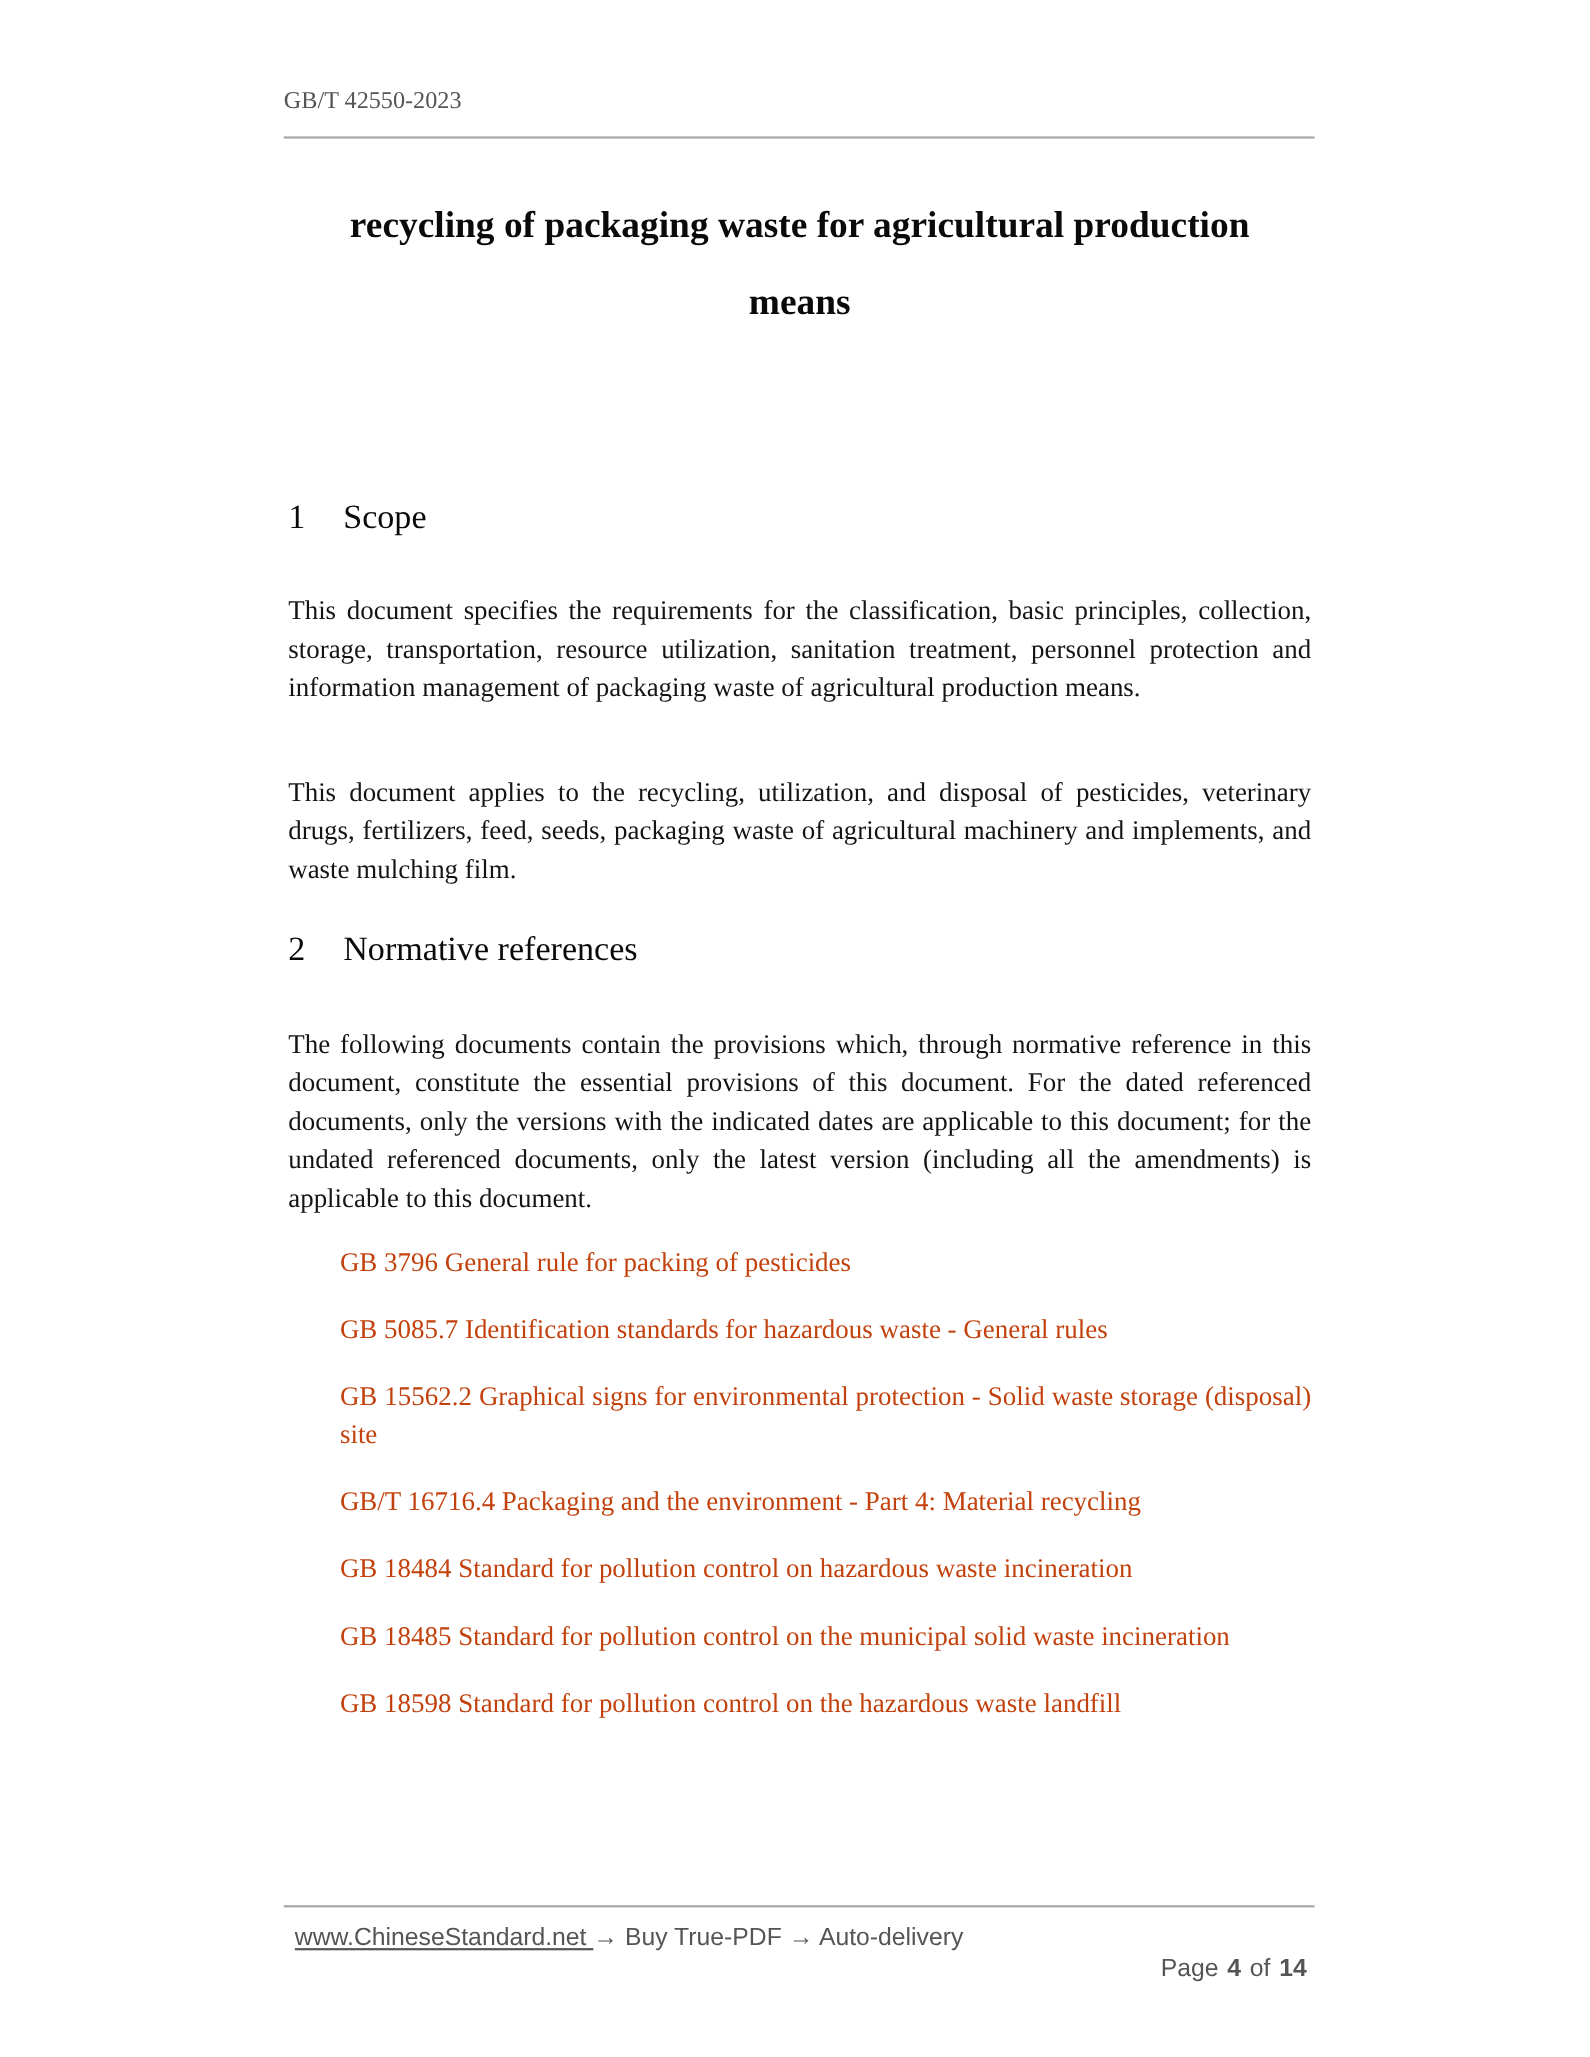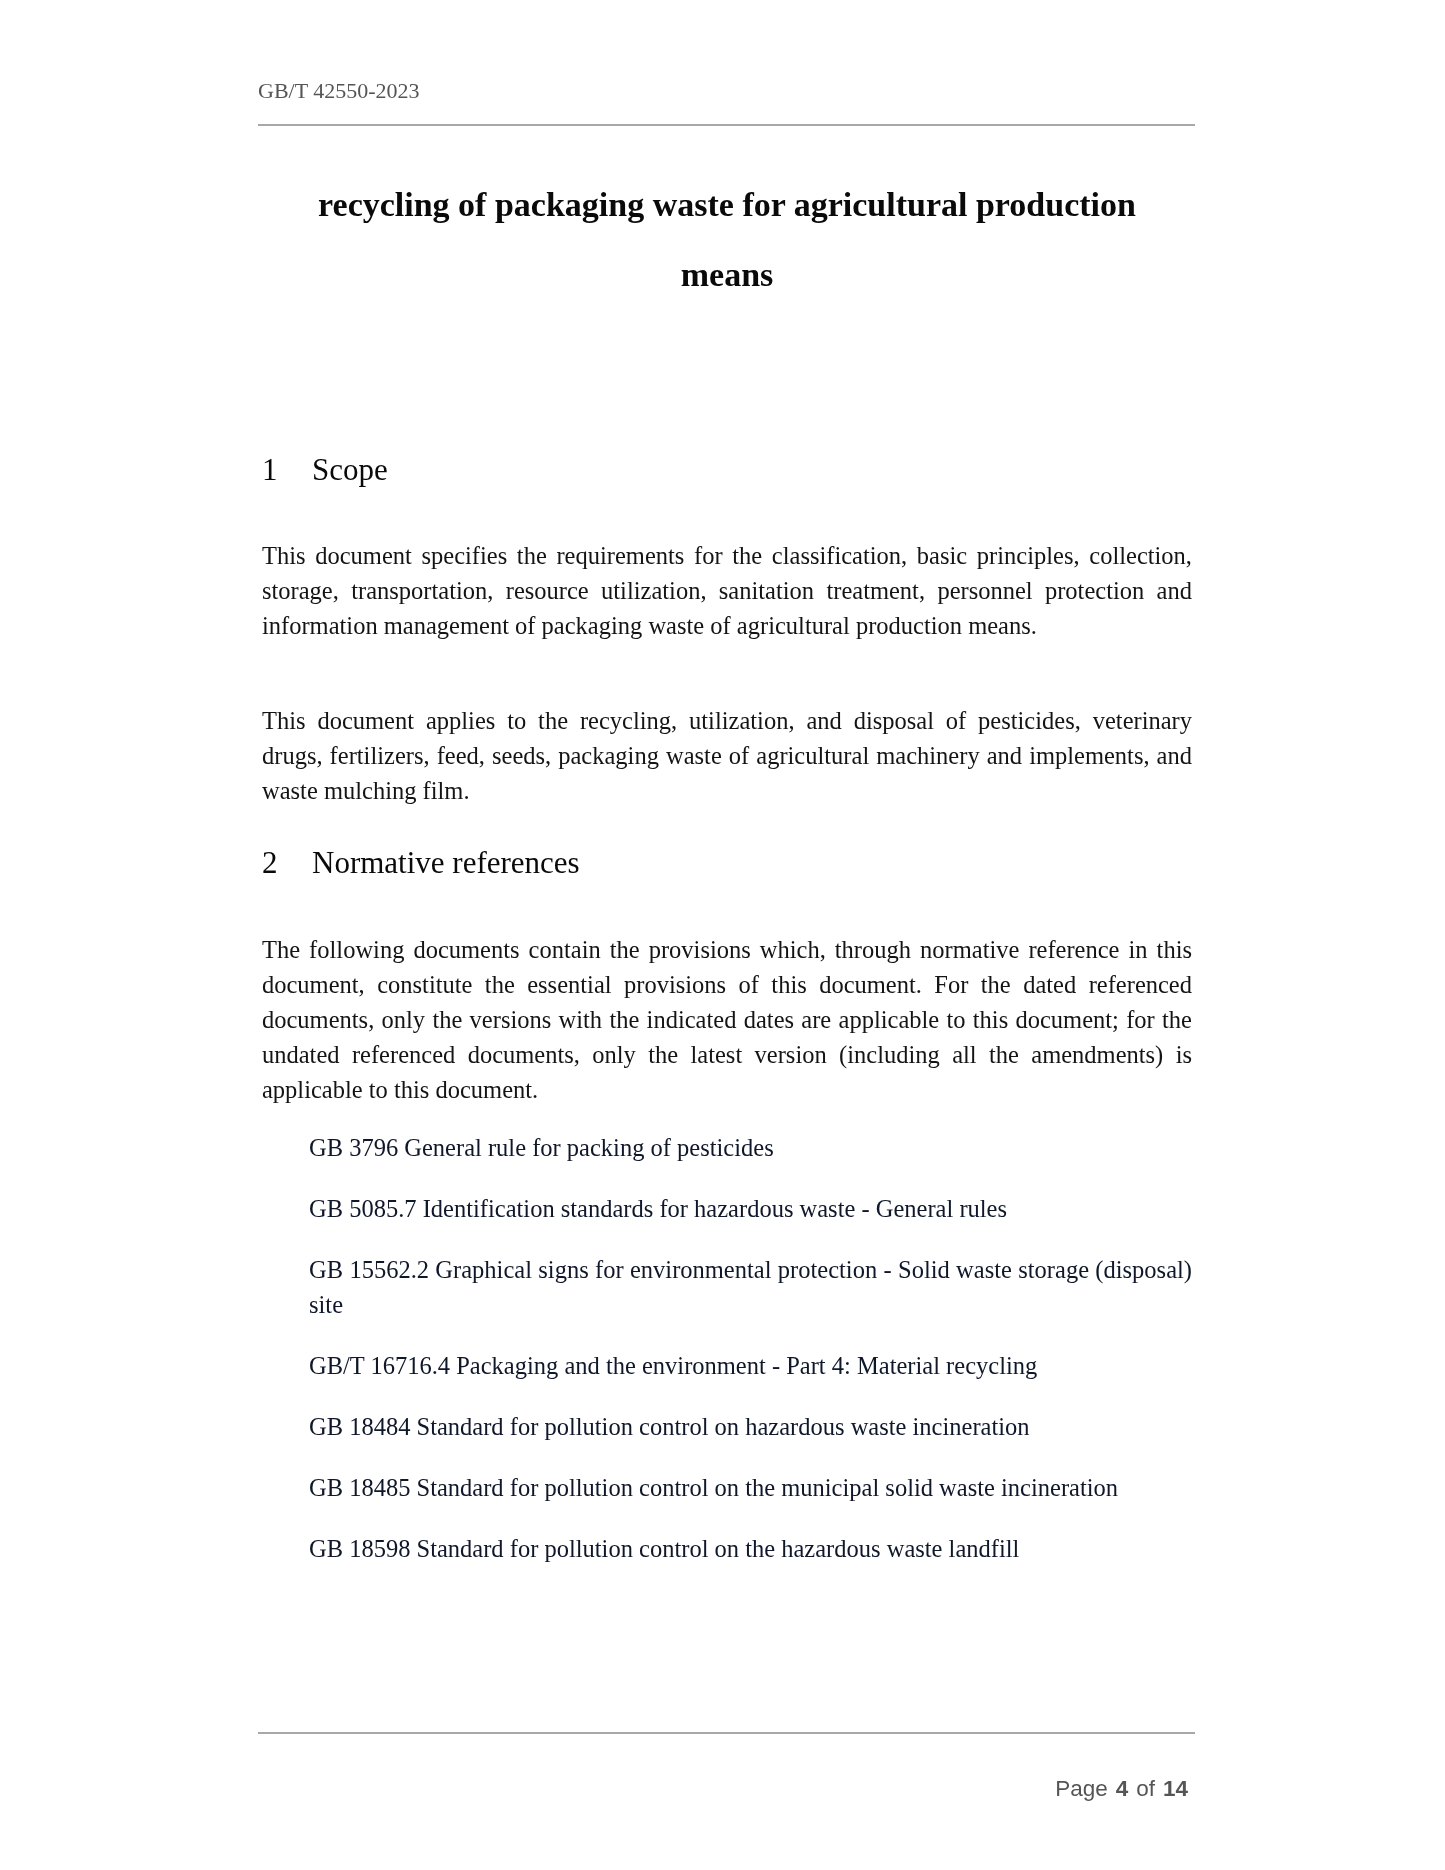--- a/index.html
+++ b/index.html
@@ -83,21 +83,21 @@
       width: 883px;
       margin: 0;
       padding: 0;
       list-style: none;
     }
     .ref-item {
       font-size: 24.5px;
       line-height: 35px;
       text-align: justify;
       text-align-last: left;
-      color: #0f172a;
+      color: #c2410c;
       margin-bottom: 26px;
     }
 
     .page-footer {
       position: absolute;
       left: 268px;
       top: 1748px;
       width: 920px;
       height: 32px;
       font-family: "Liberation Sans", "DejaVu Sans", sans-serif;
@@ -156,16 +156,19 @@
     <li class="ref-item">GB 15562.2 Graphical signs for environmental protection - Solid waste storage (disposal) site</li>
     <li class="ref-item">GB/T 16716.4 Packaging and the environment - Part 4: Material recycling</li>
     <li class="ref-item">GB 18484 Standard for pollution control on hazardous waste incineration</li>
     <li class="ref-item">GB 18485 Standard for pollution control on the municipal solid waste incineration</li>
     <li class="ref-item">GB 18598 Standard for pollution control on the hazardous waste landfill</li>
   </ul>
 </div>
 
 <div class="rule bottom"></div>
 <div class="page-footer">
+  <div class="footer-left">
+    <a class="footer-link">www.ChineseStandard.net </a><span>→</span><span> Buy True-PDF </span><span>→</span><span> Auto-delivery</span>
+  </div>
   <div class="footer-right">
     <span>Page</span><span class="gap"></span><b>4</b><span class="gap"></span><span>of</span><span class="gap"></span><b>14</b>
   </div>
 </div>
 
 </body></html>

